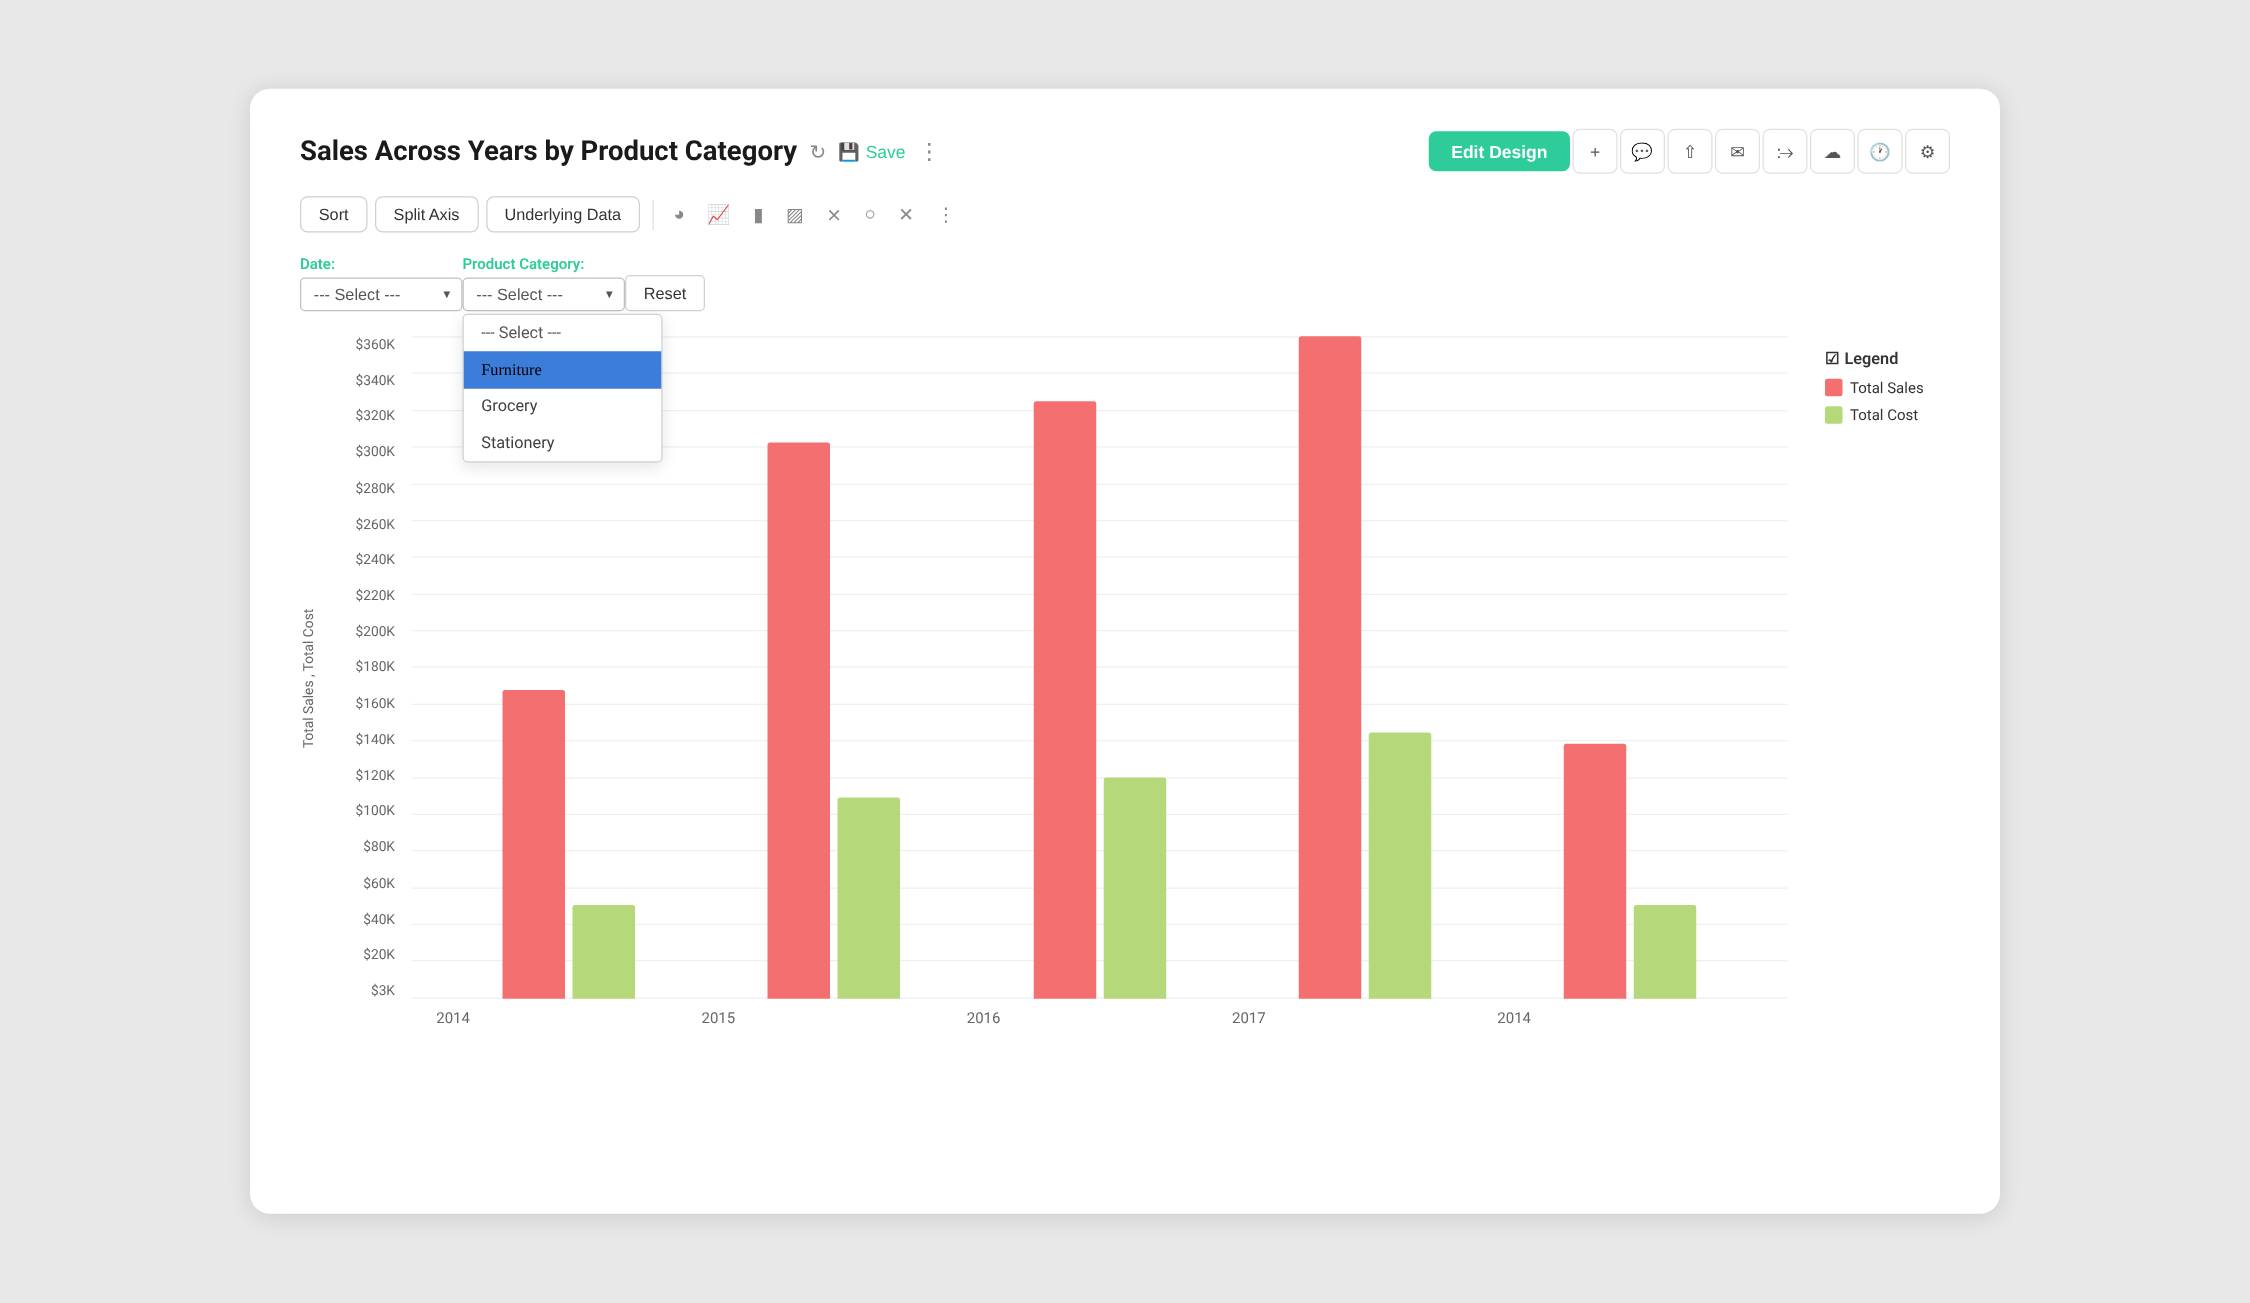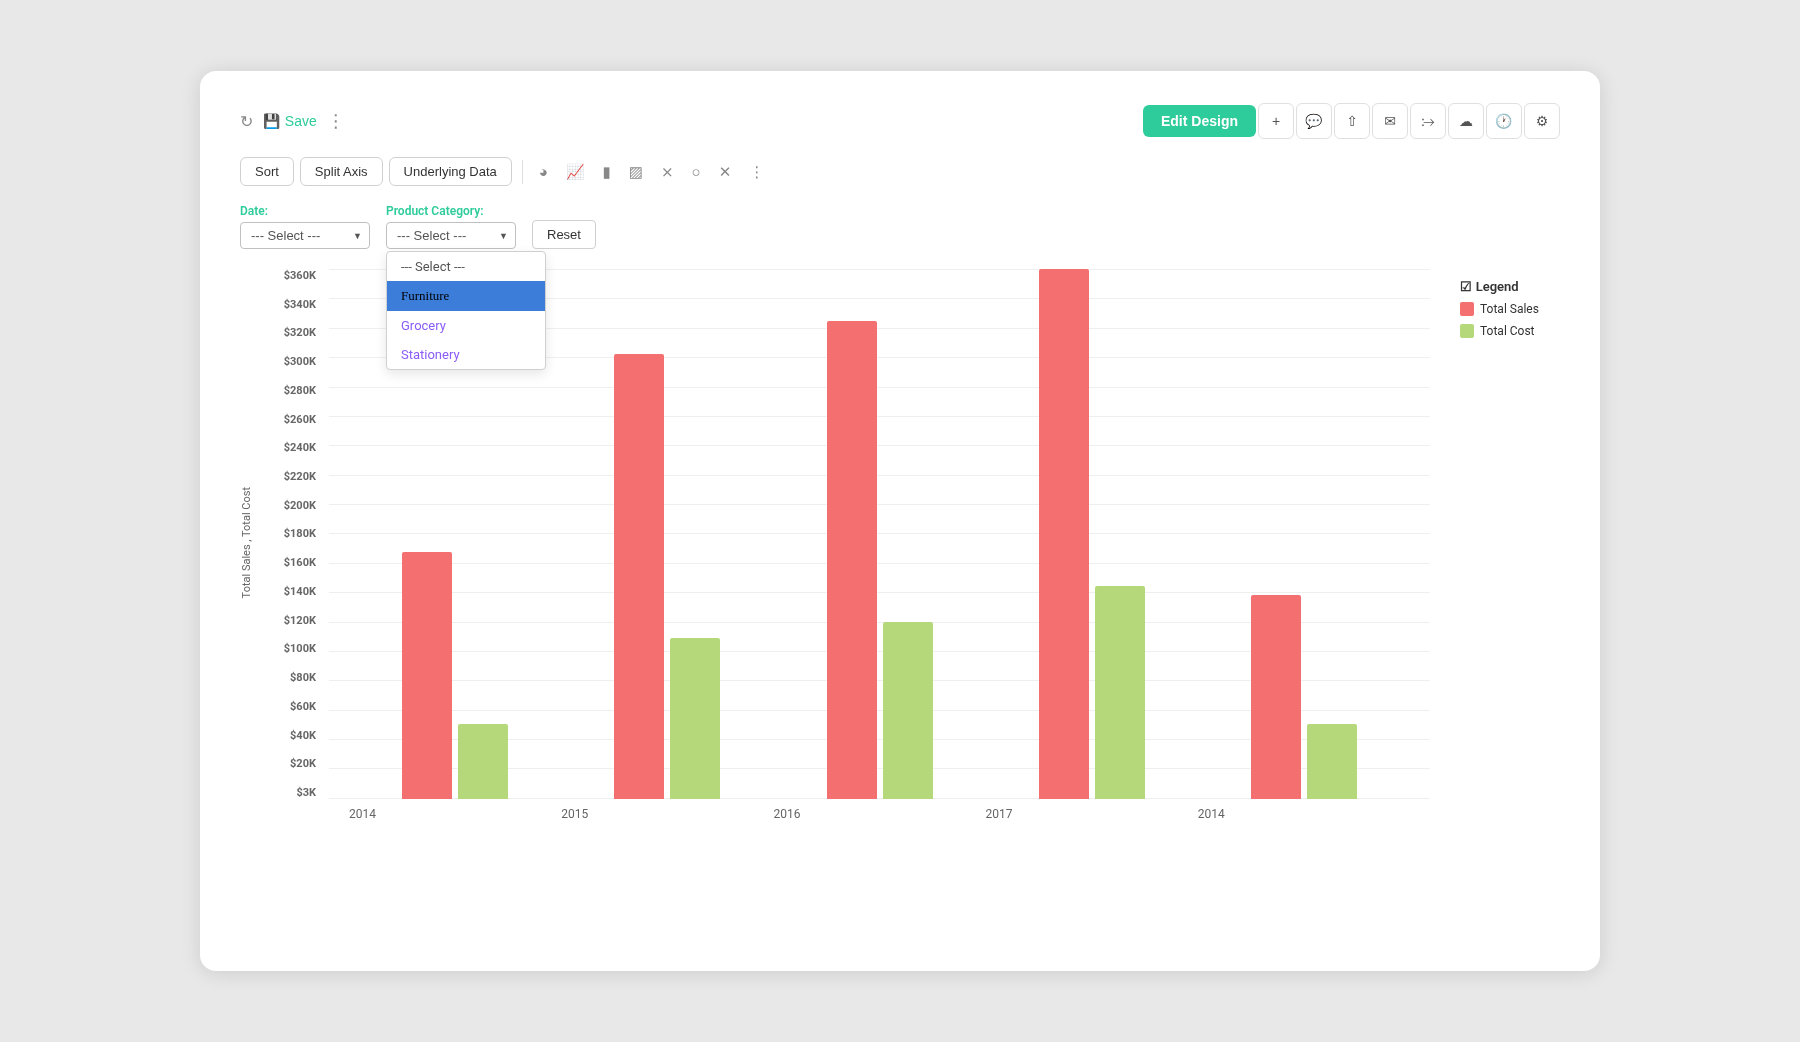--- a/index.html
+++ b/index.html
@@ -115,21 +115,20 @@
     .toolbar-icon-btn.active { color: #555; }
     .toolbar-separator {
       width: 1px;
       height: 24px;
       background: #e0e0e0;
       margin: 0 4px;
     }
     .filters-row {
       display: flex;
       align-items: flex-end;
-      gap: 16px;
       margin-bottom: 8px;
       position: relative;
     }
     .filter-group {
       display: flex;
       flex-direction: column;
       gap: 4px;
     }
     .filter-label {
       font-size: 12px;
@@ -180,21 +179,21 @@
       border-radius: 4px;
       box-shadow: 0 4px 12px rgba(0,0,0,0.1);
       z-index: 100;
       min-width: 160px;
       margin-top: 2px;
     }
     .dropdown-item {
       padding: 7px 14px;
       font-size: 13px;
       cursor: pointer;
-      color: #8b5cf6;
+      color: #404040;
     }
     .dropdown-item.selected {
       background: #3b7dd8;
       color: #000000;
       font-family: Liberation Serif, serif;
     }
     .dropdown-item.placeholder { color: #555; }
     .chart-container {
       display: flex;
       position: relative;
@@ -316,20 +315,21 @@
       flex: 1;
     }
   </style>
 </head>
 <body>
 
 <div class="card">
 
   <div class="header">
     <div class="header-left">
+      <span class="title">Sales Across Years by Product Category</span>
       <span class="header-icon">↻</span>
       <button class="save-btn">
         <span>💾</span>
         <span>Save</span>
       </button>
       <button class="kebab-btn">⋮</button>
     </div>
     <div class="header-right">
       <button class="edit-design-btn">Edit Design</button>
       <button class="icon-btn">+</button>
@@ -384,21 +384,21 @@
     </div>
     <button class="reset-btn">Reset</button>
   </div>
 
   <div class="chart-wrap">
     <div class="y-axis-label">Total Sales , Total Cost</div>
     <div class="chart-main">
       <div class="chart-container">
         <div class="plot-area" style="flex:1; position:relative; height:560px; margin-left:60px; margin-right:130px;">
 
-          <div class="y-axis" style="position:absolute;left:-60px;top:0;bottom:30px;width:55px;display:flex;flex-direction:column;justify-content:space-between;align-items:flex-end;padding-right:8px;font-weight:bold;">
+          <div class="y-axis" style="position:absolute;left:-60px;top:0;bottom:30px;width:55px;display:flex;flex-direction:column;justify-content:space-between;align-items:flex-end;padding-right:8px;">
             <span class="y-tick">$360K</span>
             <span class="y-tick">$340K</span>
             <span class="y-tick">$320K</span>
             <span class="y-tick">$300K</span>
             <span class="y-tick">$280K</span>
             <span class="y-tick">$260K</span>
             <span class="y-tick">$240K</span>
             <span class="y-tick">$220K</span>
             <span class="y-tick">$200K</span>
             <span class="y-tick">$180K</span>

